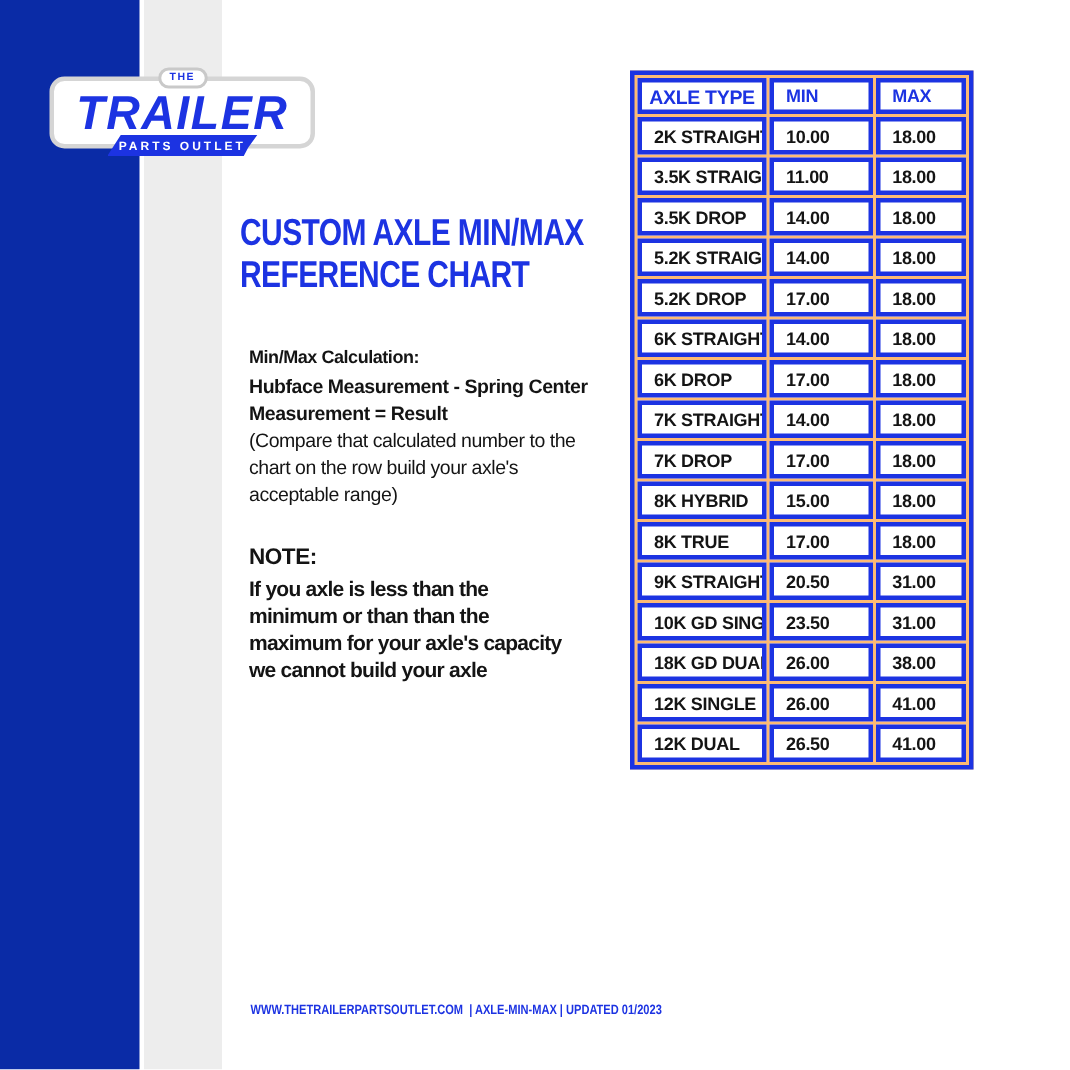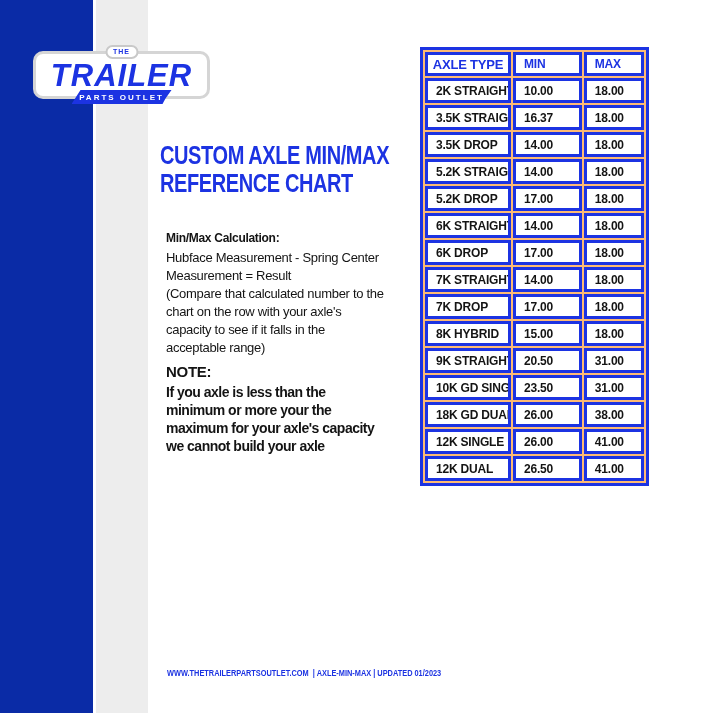--- a/index.html
+++ b/index.html
@@ -69,21 +69,21 @@
     white-space:nowrap;
   }
   
   .calc{
     position:absolute;left:166px;top:231px;width:250px;color:var(--ink);
   }
   .calc-heading{
     font-size:12px;font-weight:bold;letter-spacing:-0.3px;margin-bottom:4px;
   }
   .calc .bold-line{
-    font-size:13px;font-weight:normal;letter-spacing:-0.3px;line-height:18px;
+    font-size:13px;font-weight:bold;letter-spacing:-0.3px;line-height:18px;
     white-space:nowrap;
   }
   .calc .normal-line{
     font-size:13px;letter-spacing:-0.3px;line-height:18px;white-space:nowrap;
   }
   
   .note{
     position:absolute;left:166px;top:363px;width:250px;color:var(--ink);
   }
   .note-heading{
@@ -154,29 +154,28 @@
 <div class="title">
   <div>CUSTOM AXLE MIN/MAX</div>
   <div>REFERENCE CHART</div>
 </div>
 
 <div class="calc">
   <div class="calc-heading">Min/Max Calculation:</div>
   <div class="bold-line">Hubface Measurement - Spring Center</div>
   <div class="bold-line">Measurement = Result</div>
   <div class="normal-line">(Compare that calculated number to the</div>
-  <div class="normal-line">chart on the row with your axle's</div>
-  <div class="normal-line">capacity to see if it falls in the</div>
+  <div class="normal-line">chart on the row build your axle's</div>
   <div class="normal-line">acceptable range)</div>
 </div>
 
 <div class="note">
   <div class="note-heading">NOTE:</div>
   <div class="note-line">If you axle is less than the</div>
-  <div class="note-line">minimum or more your the</div>
+  <div class="note-line">minimum or than than the</div>
   <div class="note-line">maximum for your axle's capacity</div>
   <div class="note-line">we cannot build your axle</div>
 </div>
 
 <div class="axle-table-wrap">
   <table class="axle-table">
     <colgroup>
         <col class="c1">
         <col class="c2">
         <col class="c3">
@@ -189,21 +188,21 @@
       </tr>
     </thead>
     <tbody>
         <tr>
           <td>2K STRAIGHT</td>
           <td>10.00</td>
           <td>18.00</td>
         </tr>
         <tr>
           <td>3.5K STRAIGHT</td>
-          <td>16.37</td>
+          <td>11.00</td>
           <td>18.00</td>
         </tr>
         <tr>
           <td>3.5K DROP</td>
           <td>14.00</td>
           <td>18.00</td>
         </tr>
         <tr>
           <td>5.2K STRAIGHT</td>
           <td>14.00</td>
@@ -230,20 +229,25 @@
           <td>18.00</td>
         </tr>
         <tr>
           <td>7K DROP</td>
           <td>17.00</td>
           <td>18.00</td>
         </tr>
         <tr>
           <td>8K HYBRID</td>
           <td>15.00</td>
+          <td>18.00</td>
+        </tr>
+        <tr>
+          <td>8K TRUE</td>
+          <td>17.00</td>
           <td>18.00</td>
         </tr>
         <tr>
           <td>9K STRAIGHT</td>
           <td>20.50</td>
           <td>31.00</td>
         </tr>
         <tr>
           <td>10K GD SINGLE</td>
           <td>23.50</td>

